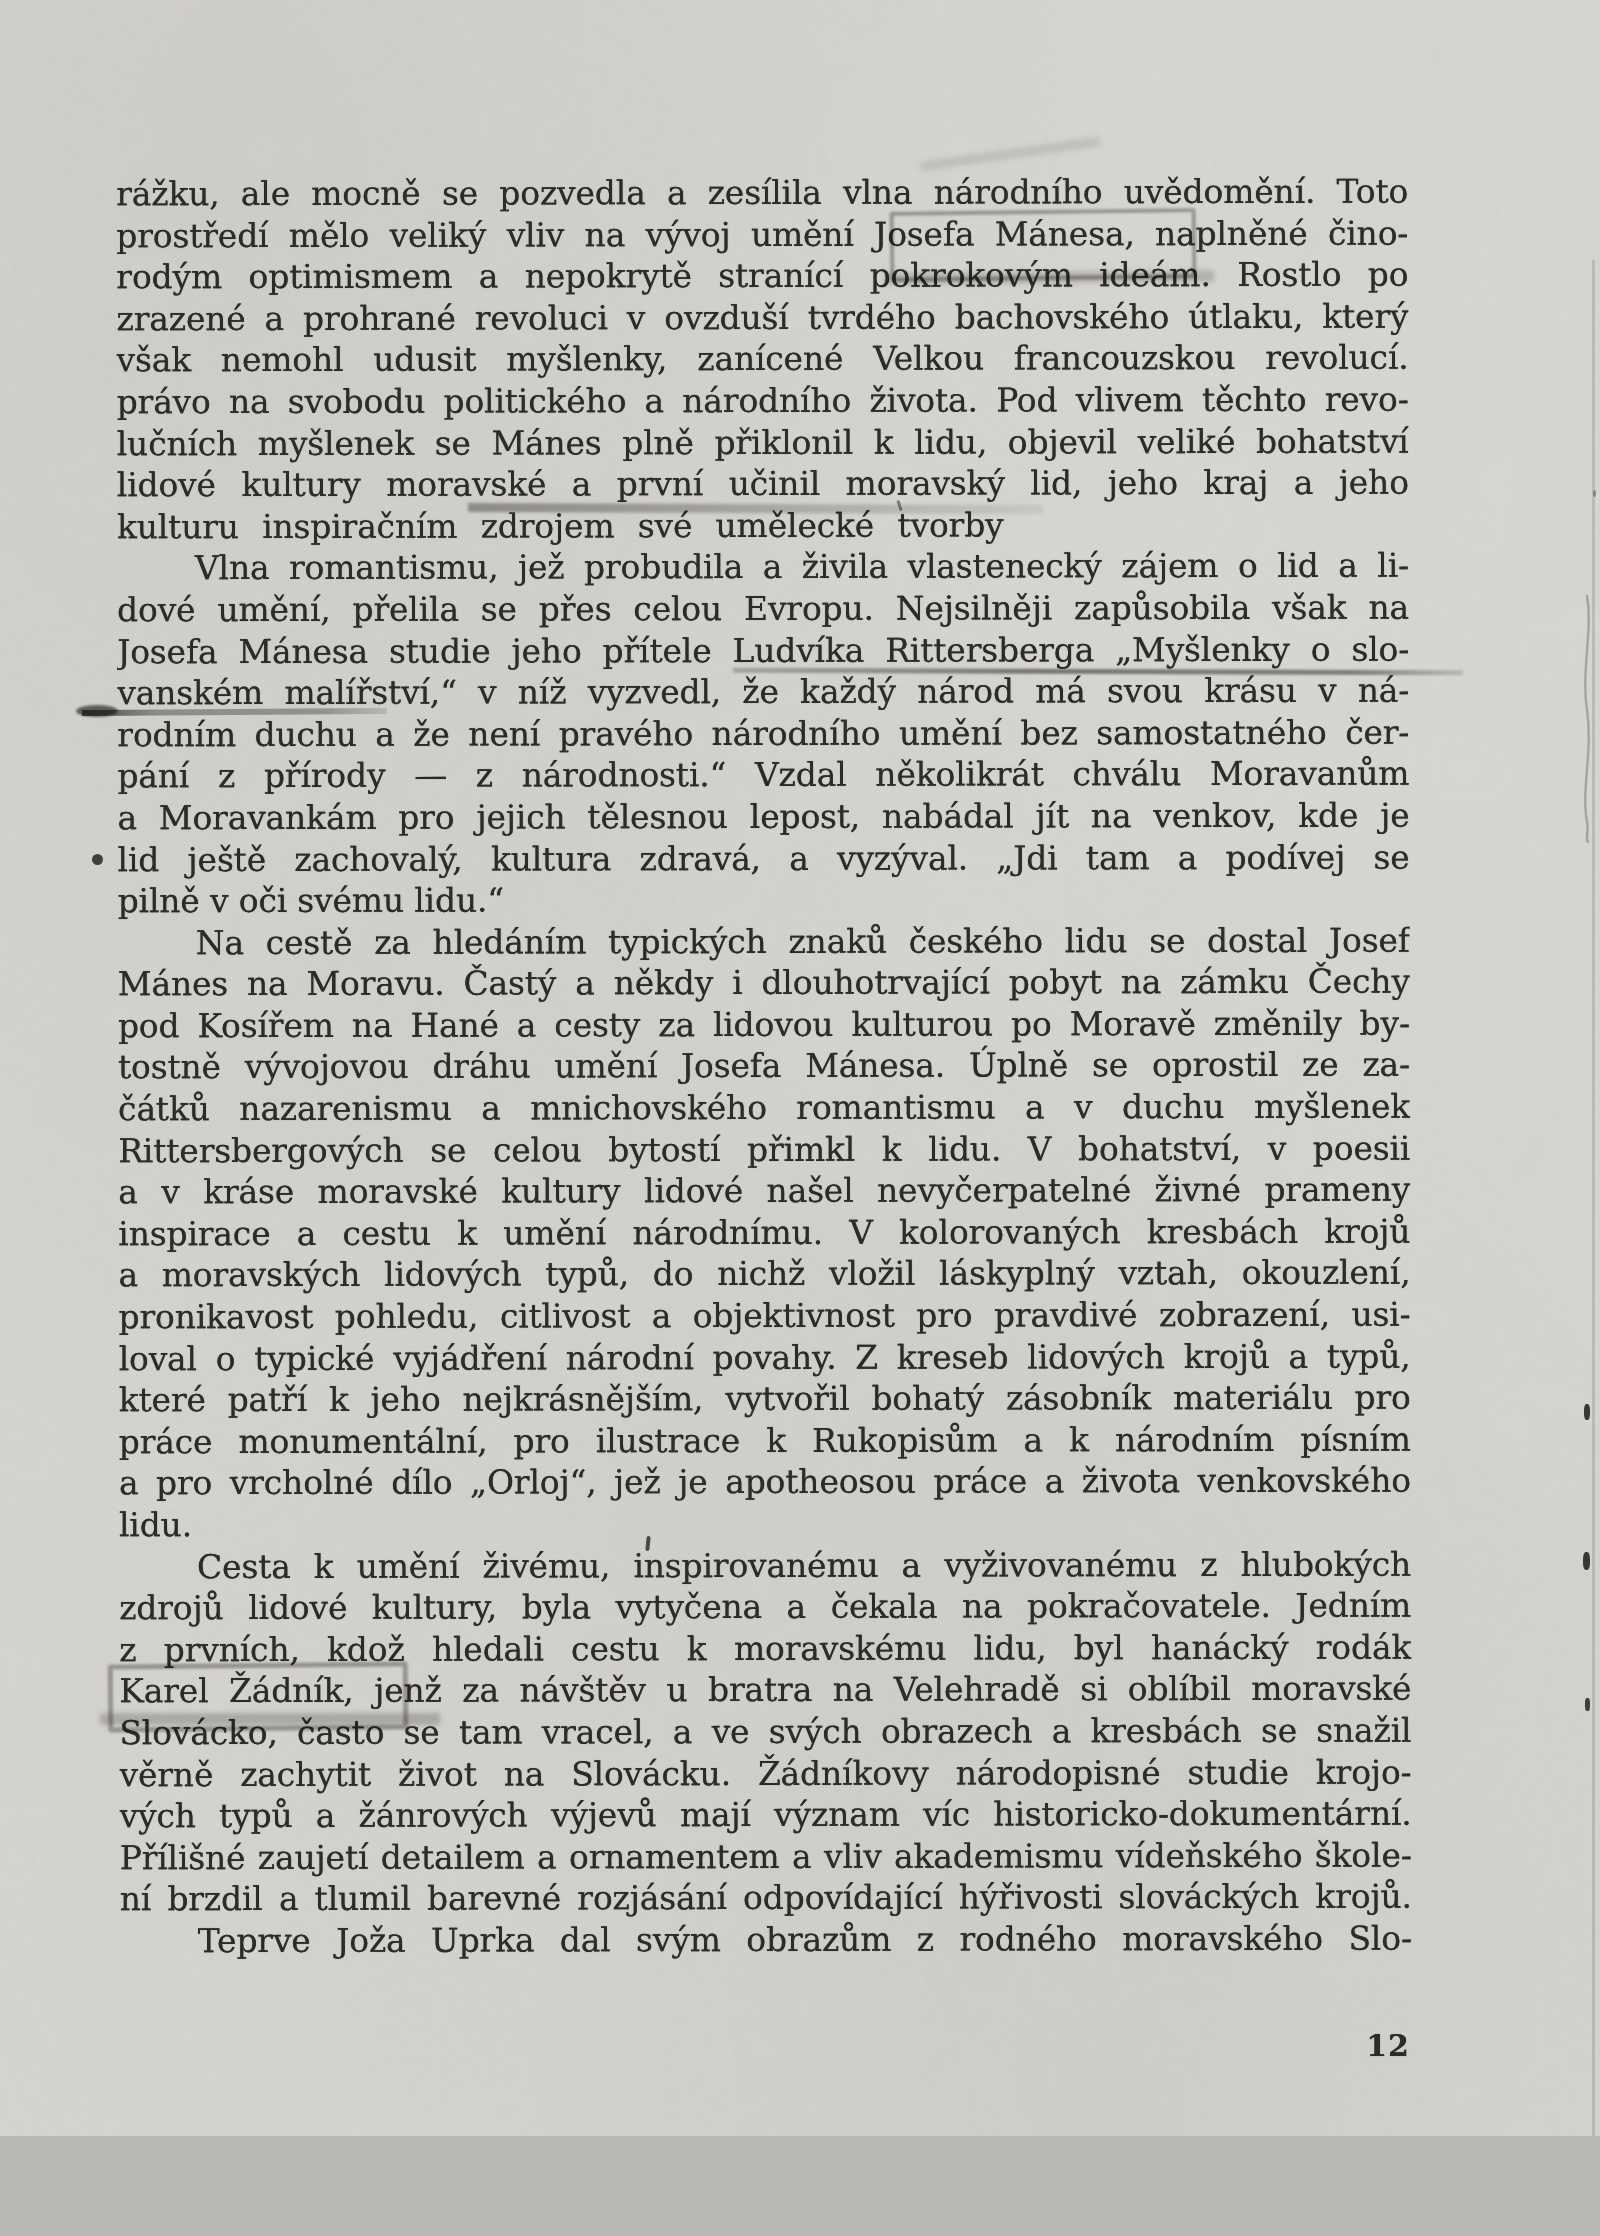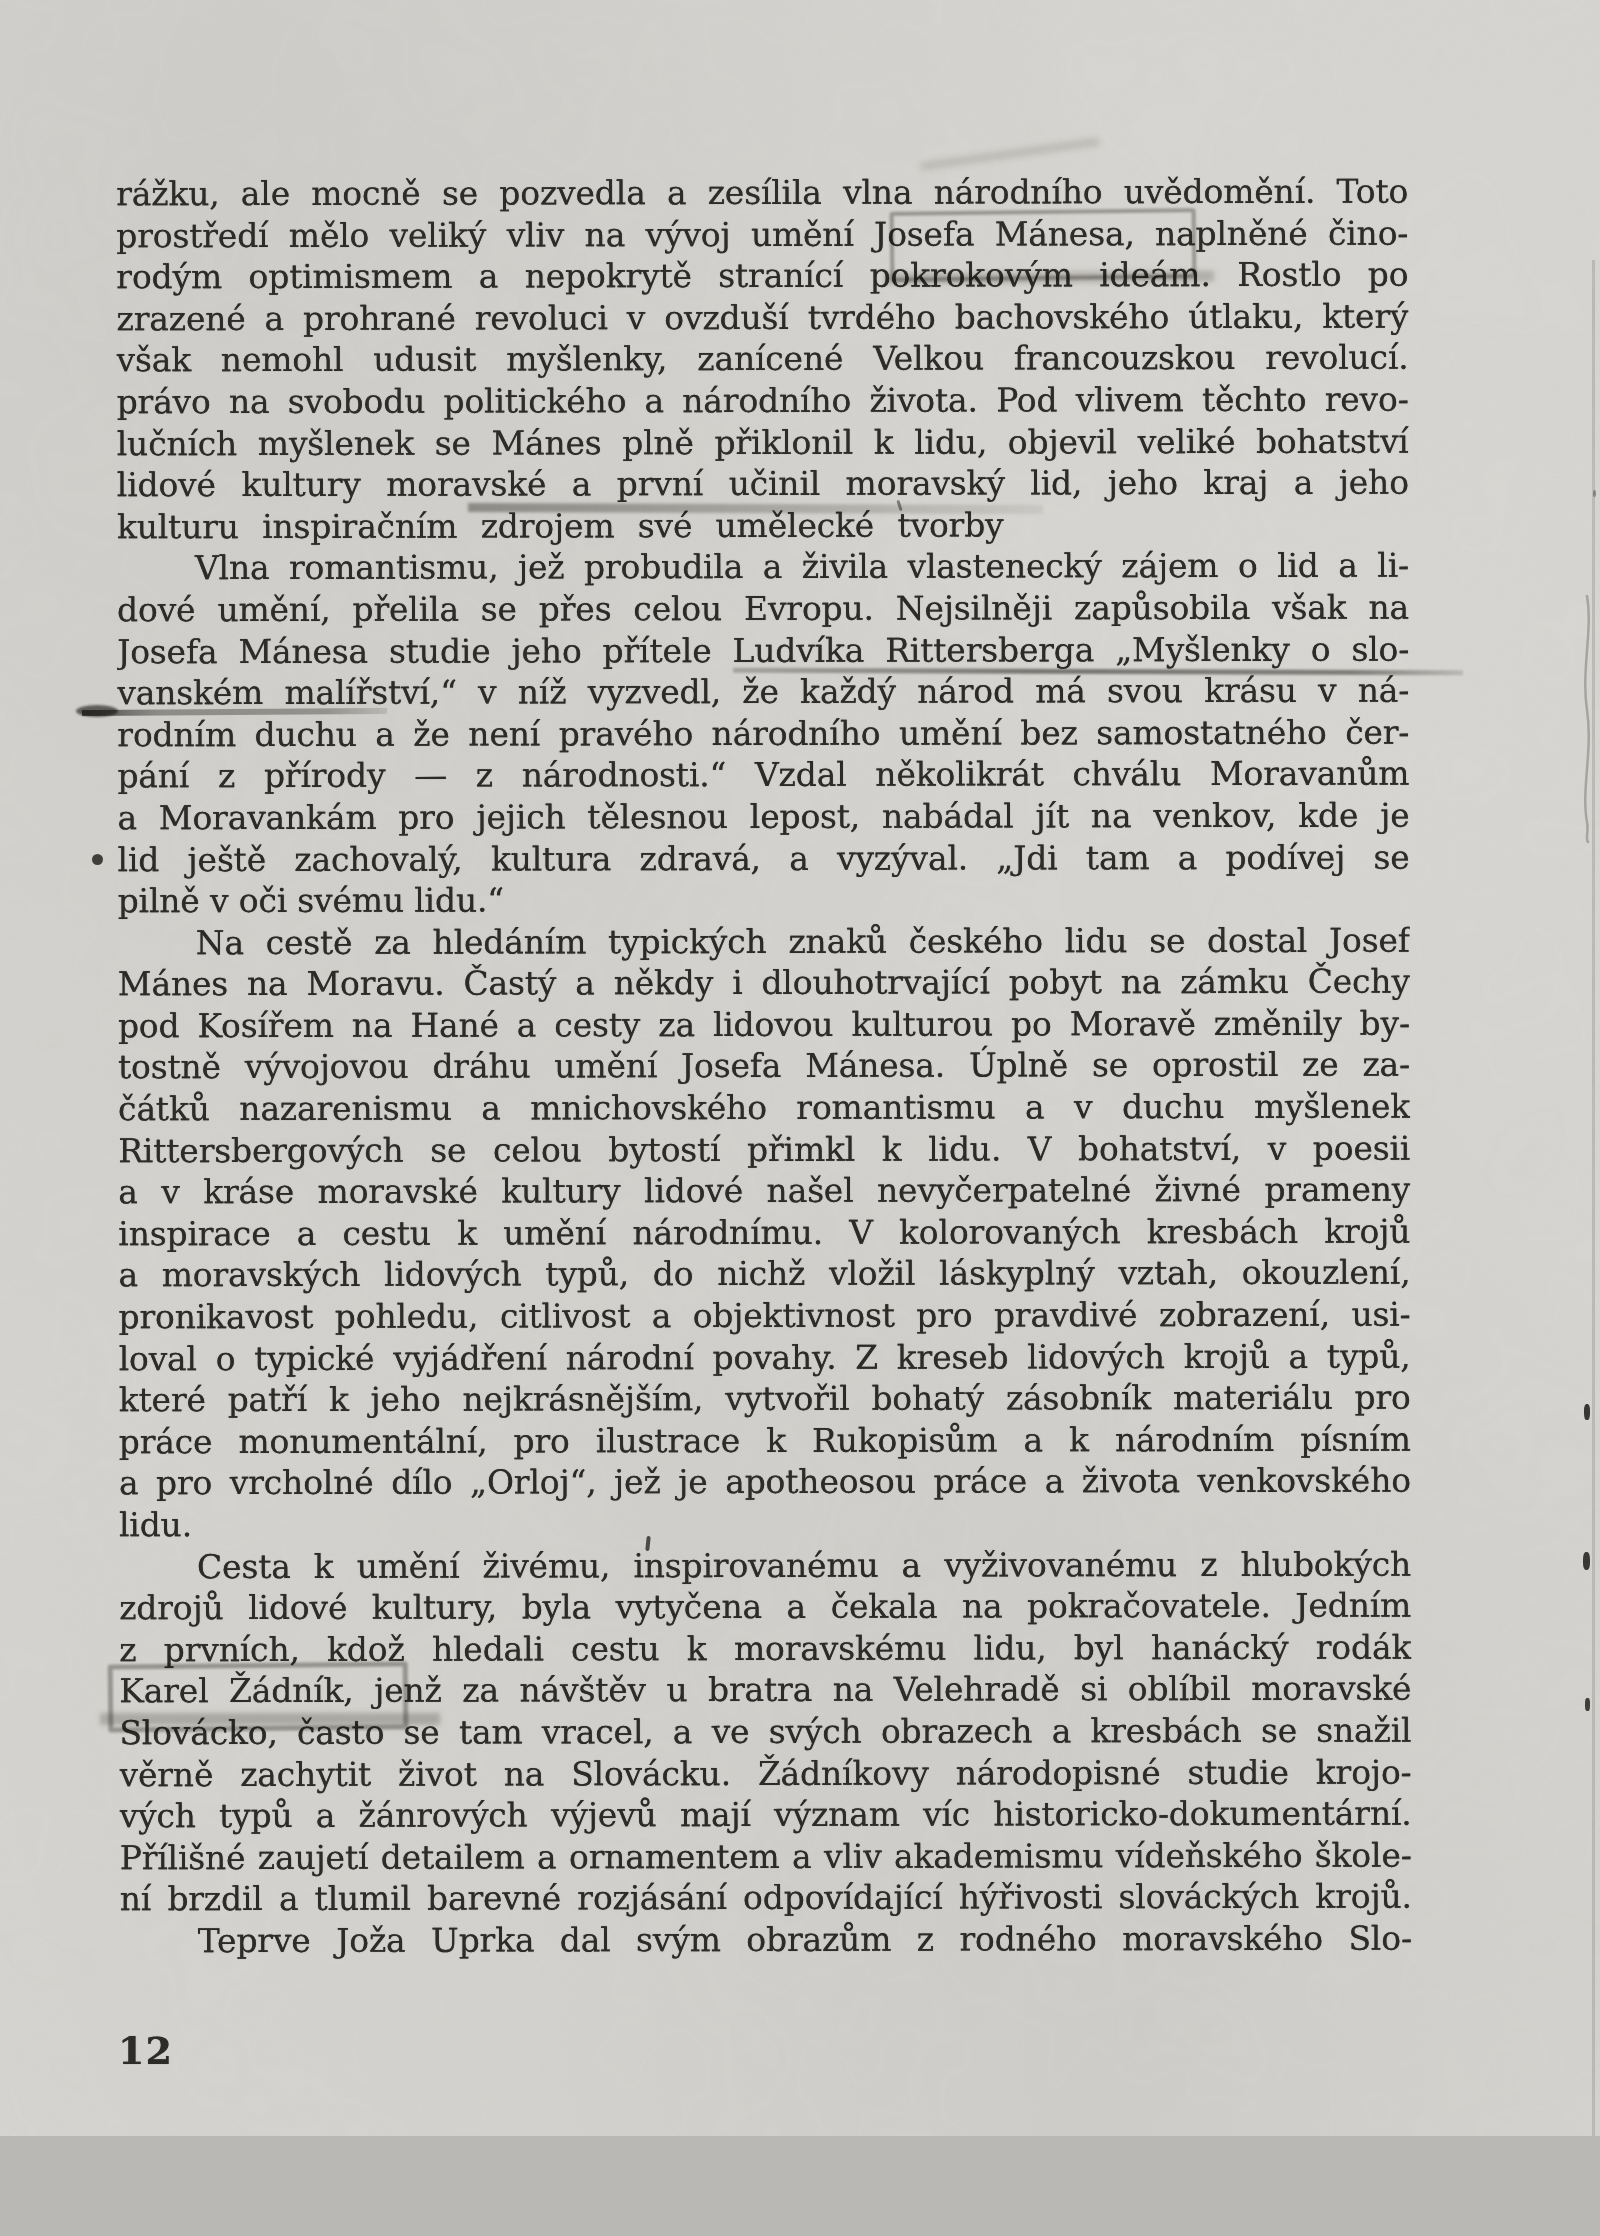--- a/index.html
+++ b/index.html
@@ -28,21 +28,21 @@
     font-size:33px;letter-spacing:-0.2px;
     text-align:justify;text-align-last:justify;
     overflow:hidden;
     text-shadow:0 0 0.7px rgba(38,37,34,0.85);
   }
   .line.indent{padding-left:78px;}
   .line.flush{text-align:left;text-align-last:left;}
   .line.wide{word-spacing:13px;}
   .page-number{
     position:absolute;left:118px;top:2028px;width:1292px;
-    text-align:left;font-size:38px;font-weight:bold;
+    text-align:right;font-size:30px;font-weight:bold;
     letter-spacing:1px;z-index:1;
     text-shadow:0 0 0.7px rgba(38,37,34,0.85);
   }
   
   .pencil{position:absolute;mix-blend-mode:multiply;z-index:3;}
   .box-josefa{
     left:890px;top:210px;width:298px;height:62px;
     border:4px solid rgba(117,114,107,0.55);
     border-radius:3px;
     transform:rotate(-0.7deg);

